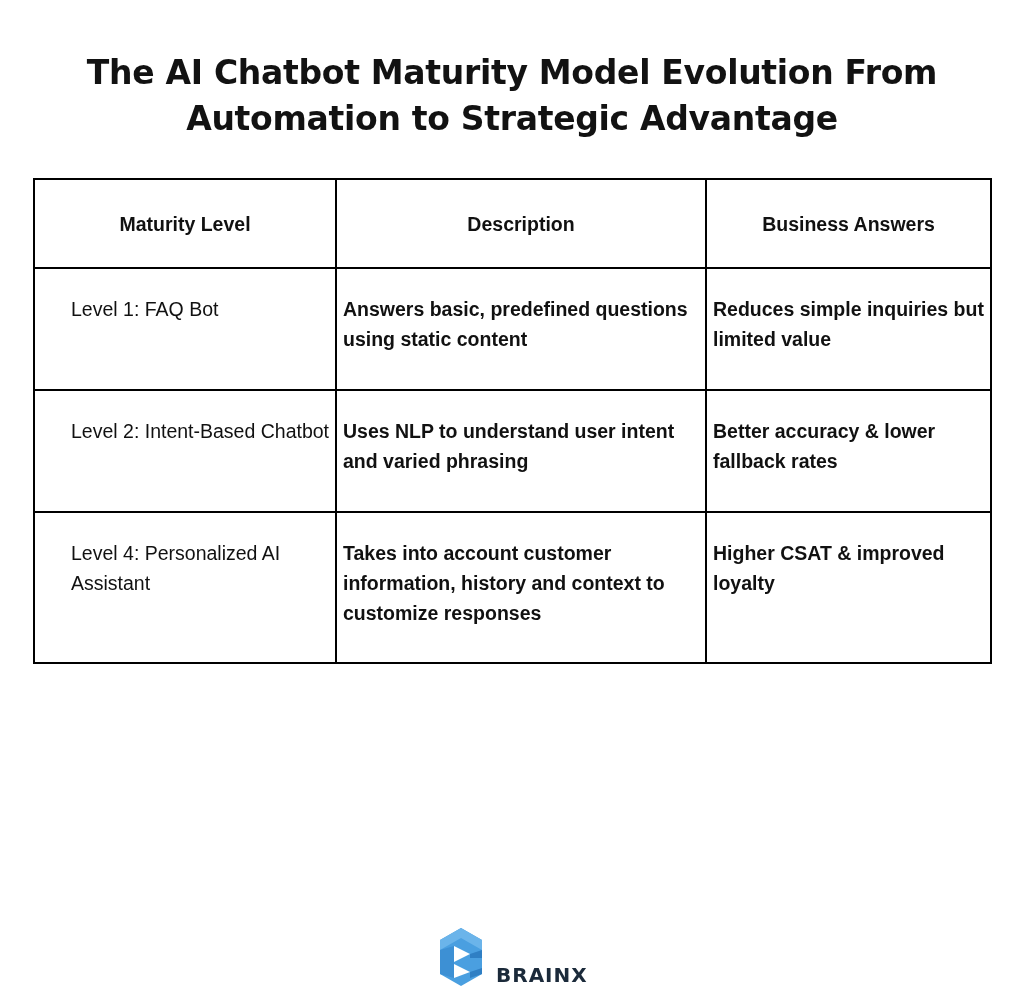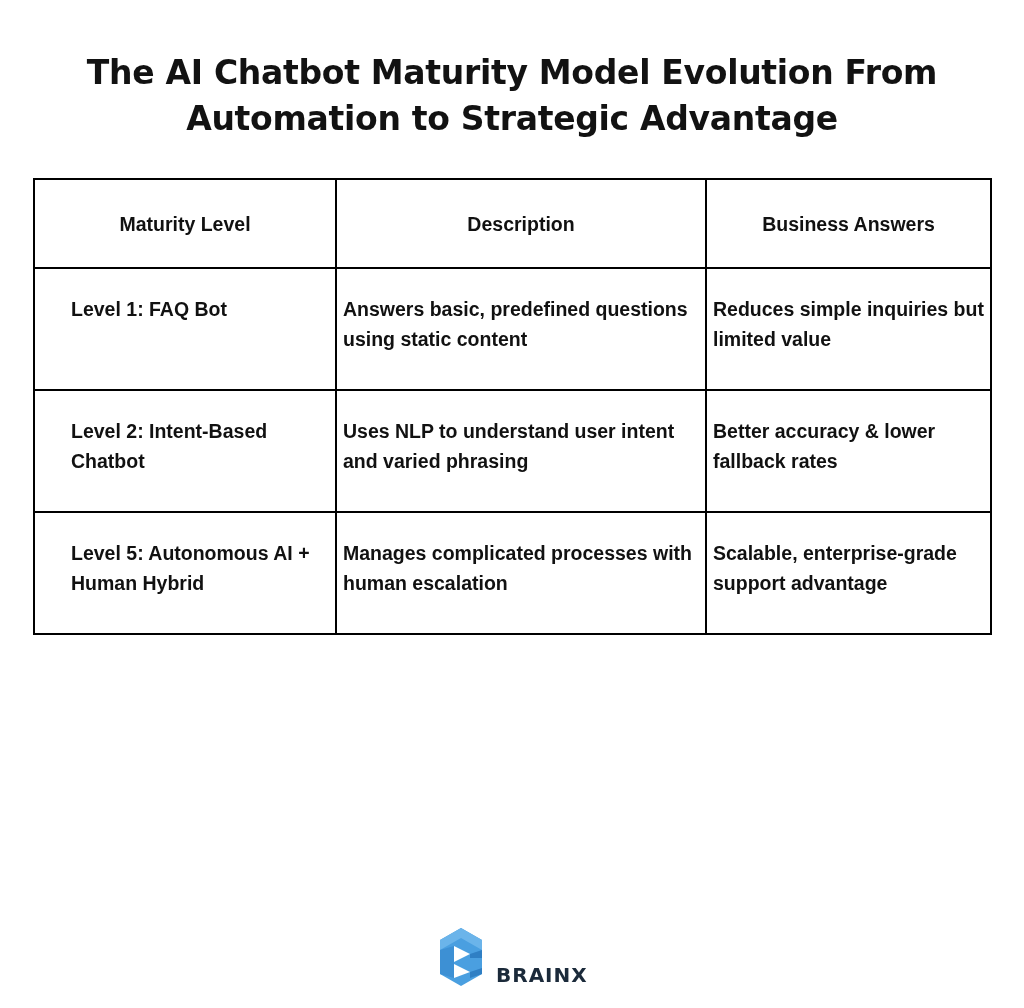--- a/index.html
+++ b/index.html
@@ -13,21 +13,21 @@
     table.maturity {
       position: absolute; left: 33px; top: 178px; width: 957px;
       border-collapse: collapse; table-layout: fixed;
     }
     table.maturity th, table.maturity td {
       border: 2px solid #000000; vertical-align: top; padding: 0 6px;
       font-size: 19.5px; line-height: 30px; text-align: left;
     }
     table.maturity th { font-weight: bold; text-align: center; vertical-align: middle; height: 87px; padding: 0; }
     table.maturity td { padding-top: 25px; font-weight: bold; }
-    table.maturity td.level { font-weight: bold; padding-left: 36px; }
+    table.maturity td.level { font-weight: normal; padding-left: 36px; }
     col.c1 { width: 302px; } col.c2 { width: 370px; } col.c3 { width: 285px; }
     tr.r1 td { height: 95px; }
     tr.r2 td { height: 95px; }
     tr.r3 td { height: 95px; }
     tr.r4 td { height: 124px; }
     tr.r5 td { height: 95px; }
     .logo { position: absolute; left: 440px; top: 928px; display: flex; align-items: center; }
     .logo-text { margin-left: 14px; font-family: "DejaVu Sans", sans-serif; font-weight: bold; font-size: 20px; letter-spacing: 1px; color: #1b2a3a; margin-top: 32px; }
   </style>
 </head>
@@ -55,24 +55,24 @@
     <tr class="r1">
       <td class="level">Level 1: FAQ Bot</td>
       <td>Answers basic, predefined questions using static content</td>
       <td>Reduces simple inquiries but limited value</td>
     </tr>
     <tr class="r2">
       <td class="level">Level 2: Intent-Based Chatbot</td>
       <td>Uses NLP to understand user intent and varied phrasing</td>
       <td>Better accuracy &amp; lower fallback rates</td>
     </tr>
-    <tr class="r5">
-      <td class="level">Level 5: Autonomous AI + Human Hybrid</td>
-      <td>Manages complicated processes with human escalation</td>
-      <td>Scalable, enterprise-grade support advantage</td>
+    <tr class="r4">
+      <td class="level">Level 4: Personalized AI Assistant</td>
+      <td>Takes into account customer information, history and context to customize responses</td>
+      <td>Higher CSAT &amp; improved loyalty</td>
     </tr>
   </tbody>
 </table>
 
 <div class="logo">
   <span>
     <svg width="42" height="58" viewBox="0 0 42 58">
       <polygon points="21,0 42,12 42,46 21,58 0,46 0,12" fill="#4a9fe0"></polygon>
       <polygon points="21,0 42,12 42,22 21,10 0,22 0,12" fill="#6bb4ea"></polygon>
       <polygon points="14,18 30,26 14,34" fill="#ffffff"></polygon>

